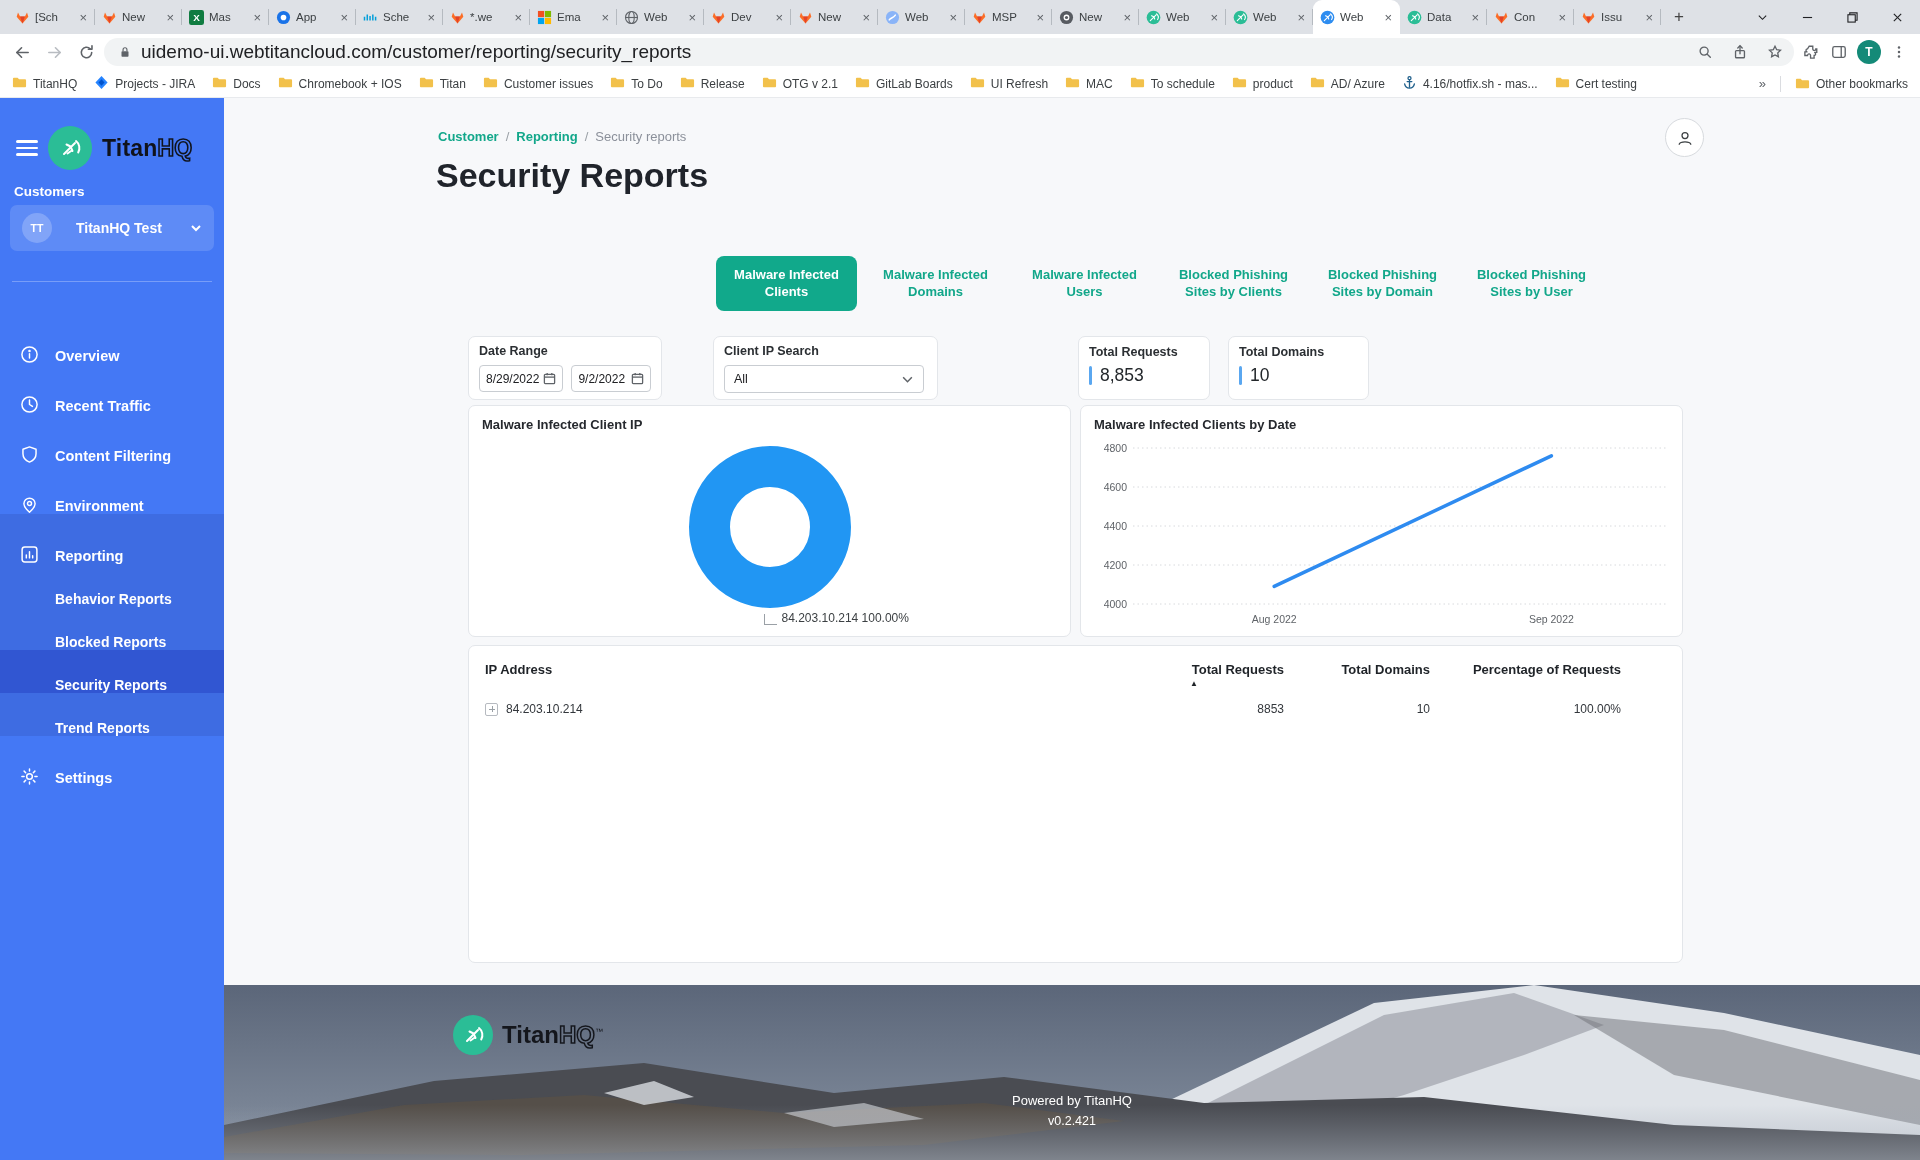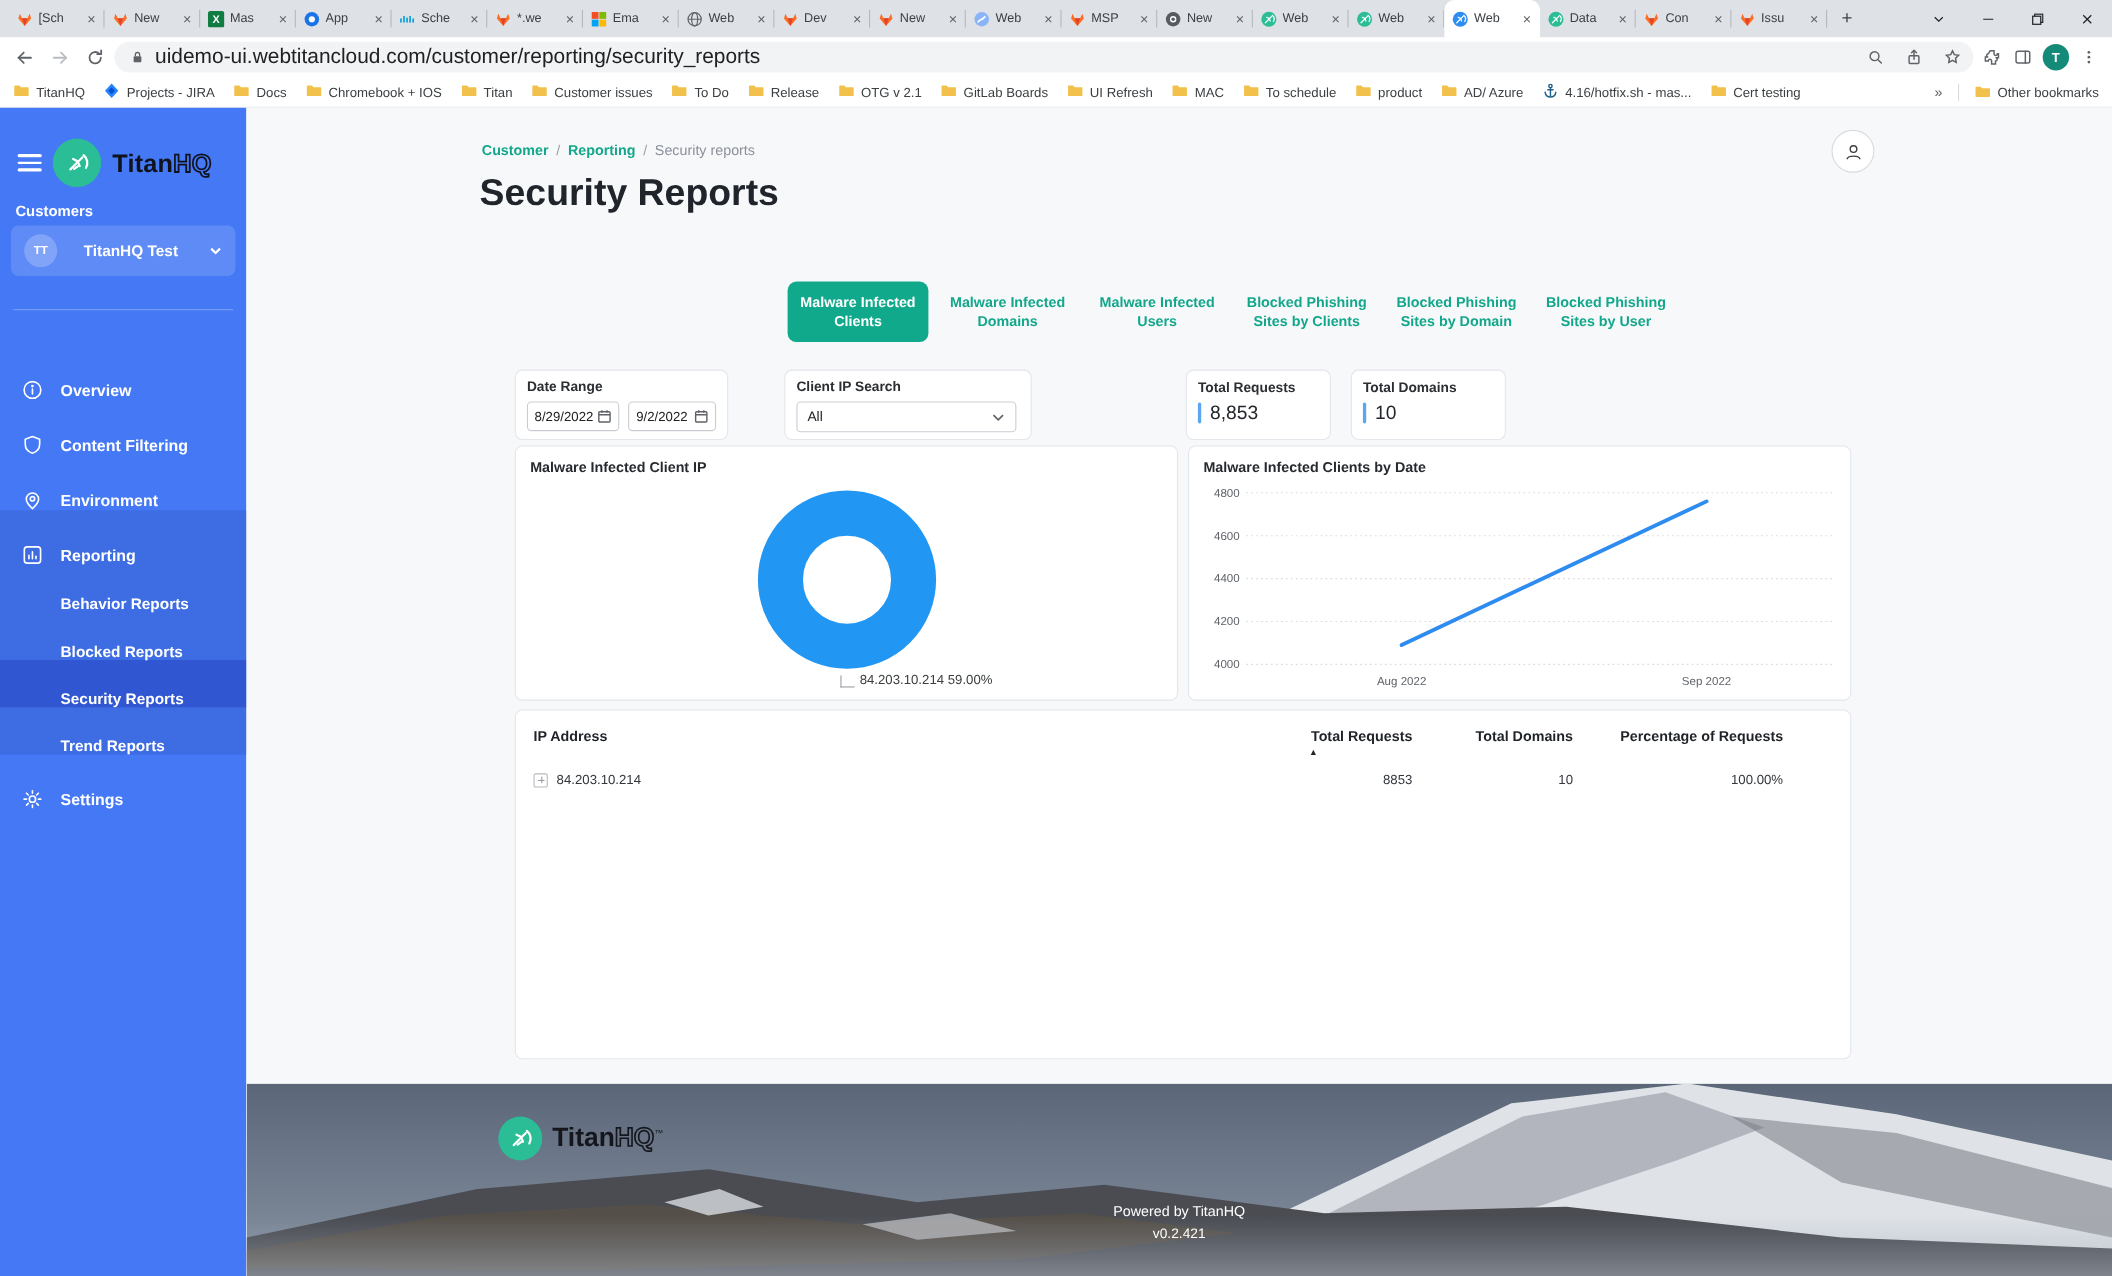--- a/index.html
+++ b/index.html
@@ -77,21 +77,21 @@
   .breadcrumb { position:absolute; left:214px; top:31px; font-size:13px; display:flex; gap:7px; align-items:center; }
   .bc-link { color:#12a78a; font-weight:bold; cursor:pointer; }
   .bc-sep { color:#9aa0a6; }
   .bc-cur { color:#8b909a; }
   .page-title { position:absolute; left:212px; top:58px; font-size:34px; font-weight:600; color:#20242b; }
   .user-btn { position:absolute; left:1441px; top:20px; width:39px; height:39px; border-radius:50%;
     background:#fff; border:1px solid #d7dade; display:flex; align-items:center; justify-content:center; cursor:pointer; }
   .user-btn svg { width:20px; height:20px; stroke:#3c4043; stroke-width:1.5; fill:none; stroke-linecap:round; }
 
   .report-tabs { position:absolute; left:492px; top:158px; display:flex; gap:8px; }
-  .rtab { width:128px; min-height:55px; border-radius:8px; display:flex; align-items:center; justify-content:center;
+  .rtab { width:141px; min-height:55px; border-radius:8px; display:flex; align-items:center; justify-content:center;
     text-align:center; font-size:13px; font-weight:bold; color:#12a78a; padding:6px 8px; cursor:pointer; line-height:1.25; }
   .rtab.active { background:#11a98b; color:#fff; }
 
   .card { position:absolute; background:#fff; border:1px solid #e3e6ea; border-radius:7px; }
   .card-label { font-size:12.5px; font-weight:600; color:#2b2f33; }
 
   .filt-inputs { display:flex; gap:8px; margin-top:7px; }
   .date-input { width:100px; height:27px; border:1px solid #c9cdd2; border-radius:4px; display:flex; align-items:center;
     padding:0 6px; font-size:12px; color:#202124; gap:4px; background:#fff; }
   .date-input .dtxt { flex:1; }
@@ -599,20 +599,27 @@
     </div>
     <div class="sb-divider"></div>
     <div class="nav">
         <div class="nav-item">
           <span class="ni"><svg viewBox="0 0 18 18">
               <circle cx="9" cy="9" r="7.2"></circle>
               <line x1="9" y1="8.2" x2="9" y2="12.4"></line>
               <circle cx="9" cy="5.7" r=".5" fill="#fff"></circle>
             </svg></span>
           <span>Overview</span>
+        </div>
+        <div class="nav-item">
+          <span class="ni"><svg viewBox="0 0 18 18">
+              <circle cx="9" cy="9" r="7.2"></circle>
+              <path d="M9 4.8V9l2.8 1.8"></path>
+            </svg></span>
+          <span>Recent Traffic</span>
         </div>
         <div class="nav-item">
           <span class="ni"><svg viewBox="0 0 18 18">
               <path d="M9 1.8 15.2 4v4.4c0 3.9-2.7 6.6-6.2 7.8-3.5-1.2-6.2-3.9-6.2-7.8V4z"></path>
             </svg></span>
           <span>Content Filtering</span>
         </div>
         <div class="nav-item">
           <span class="ni"><svg viewBox="0 0 18 18">
               <path d="M9 16.4c-3-2.8-5.3-5.4-5.3-8.1a5.3 5.3 0 1 1 10.6 0c0 2.7-2.3 5.3-5.3 8.1z"></path>
@@ -741,21 +748,21 @@
         </div>
     </div>
 
     <div class="card" style="left:244px; top:307px; width:603px; height:232px;">
       <div class="chart-title">Malware Infected Client IP</div>
       <div class="donut-wrap">
           <div class="donut" style="border-color: rgb(33, 150, 243);"></div>
         </div>
       <div class="donut-note">
         <span class="elbow"></span>
-        <span>84.203.10.214 59.00%</span>
+        <span>84.203.10.214 100.00%</span>
       </div>
     </div>
 
     <div class="card" style="left:856px; top:307px; width:603px; height:232px;">
       <div class="chart-title">Malware Infected Clients by Date</div>
       <svg class="line-svg" width="575" height="192" viewBox="0 0 575 192">
           <line class="grid" x1="38" x2="573" y1="166" y2="166"></line>
           <text class="yt" x="32" y="169.5" text-anchor="end">4000</text>
           <line class="grid" x1="38" x2="573" y1="127" y2="127"></line>
           <text class="yt" x="32" y="130.5" text-anchor="end">4200</text>

